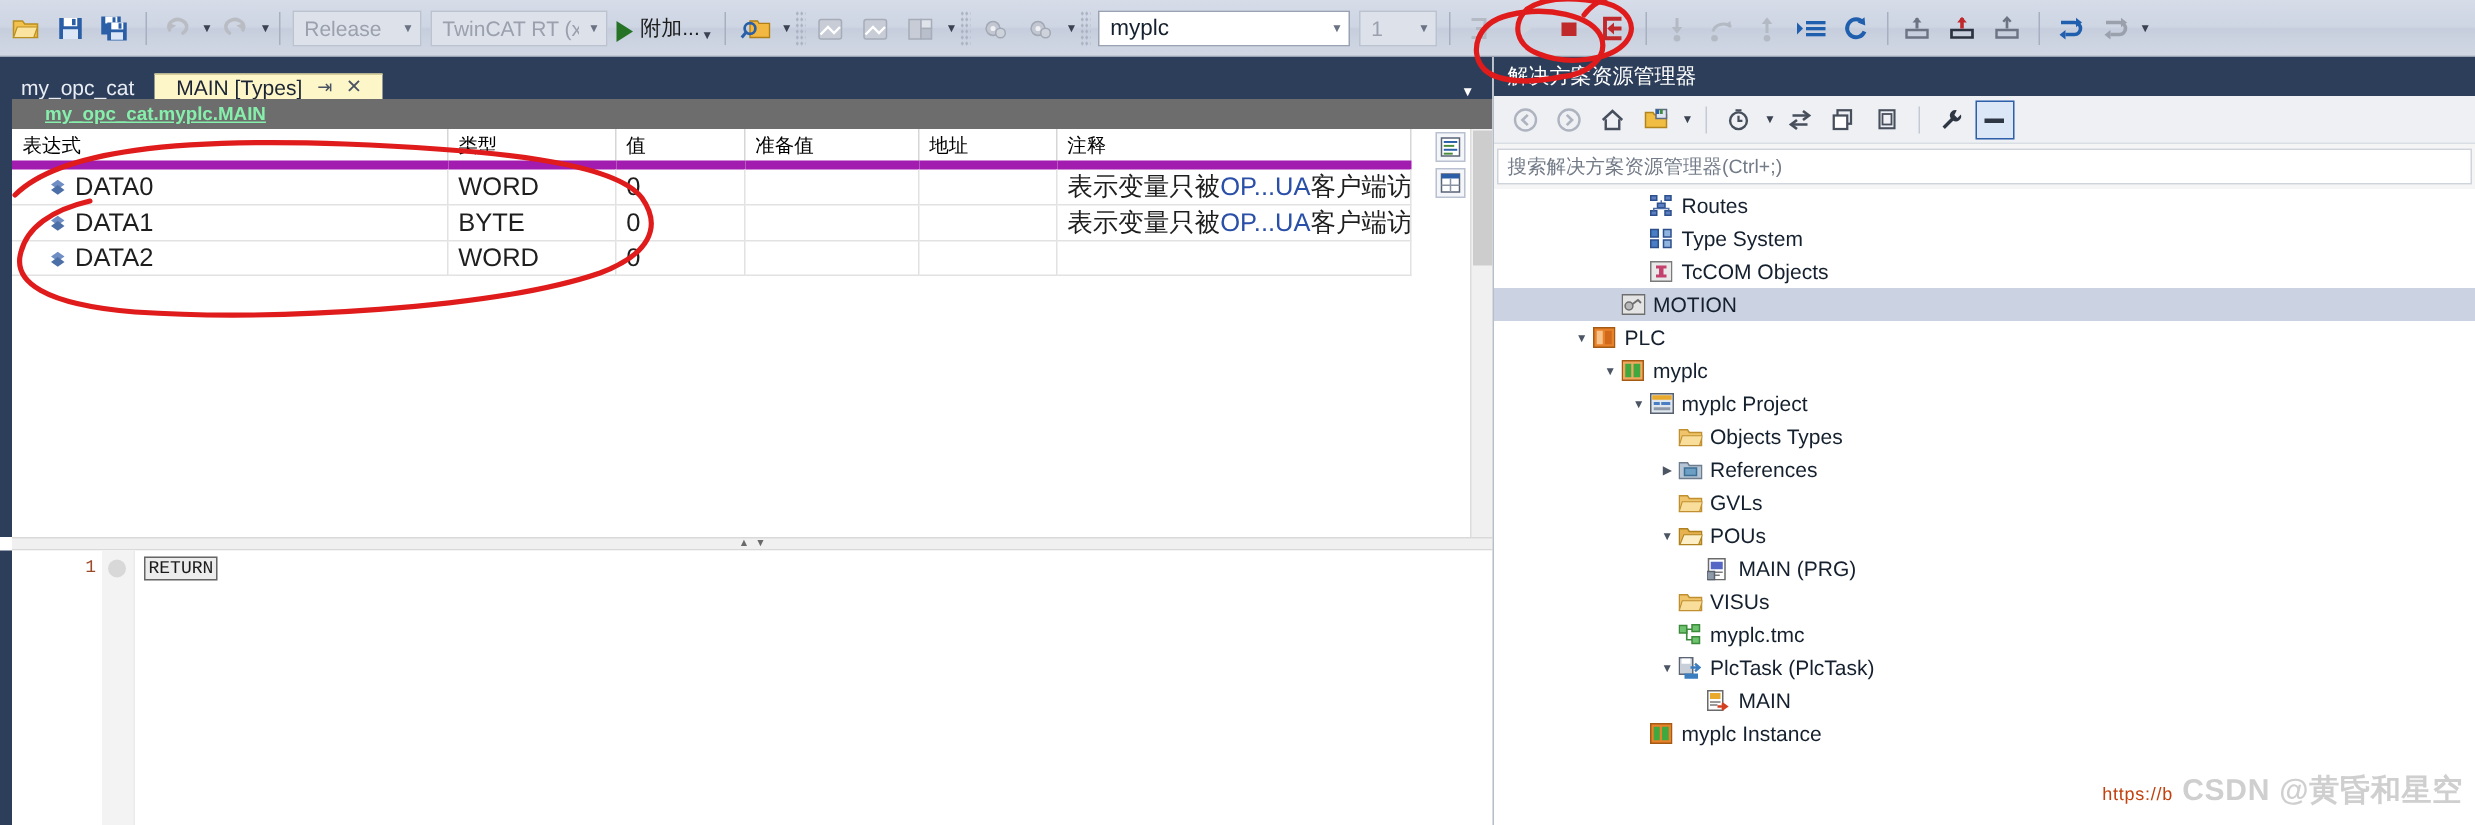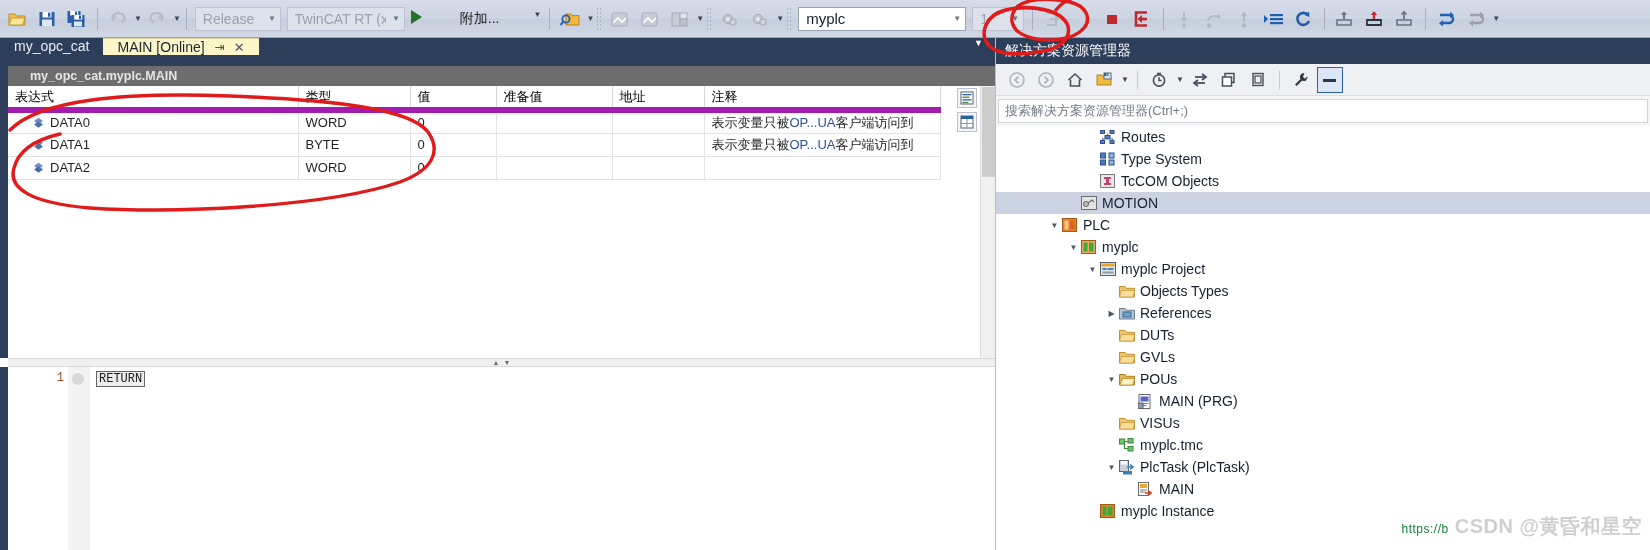--- a/index.html
+++ b/index.html
@@ -39,72 +39,73 @@
     display: flex; align-items: center; padding: 0 4px 0 7px;
     font-size: 14px; color: #4b5468; margin: 0 3px;
   }
   .tb-combo.dim { color: #9aa0ad; background: #dde1ea; border-color:#bcc3d0; }
   .tb-combo .lbl { flex: 1; white-space: nowrap; overflow: hidden; }
   .tb-combo .arw { font-size: 8px; color: #6b7283; padding-left: 6px; }
   .combo-release { width: 86px; }
   .combo-target { width: 118px; }
   .combo-plc { width: 168px; color: #15202e; background:#ffffff; border-color:#9aa3b5; font-size:15px;}
   .combo-num { width: 52px; }
-  .attach { display: flex; align-items: flex-start; font-size: 14px; color: #1d1d1d; padding: 0 3px; gap: 33px; }
+  .attach { display: flex; align-items: flex-end; font-size: 14px; color: #1d1d1d; padding: 0 3px; }
   .play-tri { width:0;height:0;border-left:11px solid #267326;border-top:7px solid transparent;border-bottom:7px solid transparent; margin-right:5px;}
 
   .ico { display:block; }
 
   
   .editor-pane {
     position: absolute; left: 0; top: 38px; width: 995px; height: 512px;
     background: #ffffff;
   }
   .tabstrip {
     position: absolute; left:0; top:0; width: 995px; height: 28px;
     background: #2d3e5a;
-    display: flex; align-items: flex-start;
+    display: flex; align-items: flex-end;
   }
   .tab {
     display:flex; align-items:center; padding: 0 14px;
     font-size: 14px; color: #ffffff; white-space: nowrap;
   }
   .tab.inactive { background: #2d3e5a; color:#e8ecf4; }
   .tab.active {
     background: #fdf6c8; color: #1b2434; font-weight: 400;
     border-top: 1px solid #d6cf9a;
   }
   .tab .pin { margin-left: 10px; font-size: 12px; color:#4a5364; }
   .tab .cls { margin-left: 9px; font-size: 13px; color:#4a5364; }
   .tabstrip-caret {
     margin-left:auto; display:flex; align-items:center; padding:0 12px;
     color:#ffffff; font-size:9px;
   }
   .path-bar {
     position: absolute; left:0; top:28px; width: 995px; height: 20px;
-    background: #6d6d6d; color:#e5e5e5; font-weight:bold; font-size: 12.5px;
+    background: #6d6d6d; color:#86efac; font-weight:bold; font-size: 12.5px;
     display:flex; align-items:center; padding-left: 22px;
     border-left: 8px solid #2d3e5a;
+    text-decoration: underline;
   }
 
   
   .watch {
     position:absolute; left:8px; top:48px; width: 987px; height: 272px;
     background:#ffffff; border-left:none;
   }
   .watch-rail { position:absolute; left:0; top:0; width:8px; height:272px; background:#2d3e5a; }
   table.wt { border-collapse: collapse; table-layout: fixed; width: 932px; }
   table.wt th {
     font-weight: normal; text-align:left; font-size: 13px;
     height: 24px; padding: 0 0 0 7px;
     border-right: 1px solid #d6d6d6; border-bottom: 6px solid #a21caf;
     background: #ffffff; color:#000;
   }
   table.wt td {
-    height: 23px; padding: 0 0 0 7px; font-size: 13px;
+    height: 23px; padding: 0 0 0 7px; font-size: 17px;
     border-right: 1px solid #e2e2e2; border-bottom: 1px solid #e2e2e2;
     white-space: nowrap; overflow: hidden;
   }
   .cell-expr { display:flex; align-items:center; padding-left:18px; }
   .varicon { width:11px; height:11px; margin-right:6px; flex:none; }
   .cmt { font-size: 12.5px; }
   .cmt .hl { color:#2a4fa8; }
   .vscroll {
     position:absolute; right:0; top:48px; width: 15px; height: 272px;
     background:#f0f0f0; border-left:1px solid #dcdcdc;
@@ -162,21 +163,21 @@
   .tnode { height:22px; display:flex; align-items:center; font-size:14px; color:#15202e; white-space:nowrap; }
   .tnode.sel { background:#cbd3e2; }
   .twist { width:13px; flex:none; display:flex; align-items:center; justify-content:center; font-size:8px; color:#4c5564;}
   .tico { width:17px; height:16px; flex:none; margin-right:5px; display:flex;align-items:center;justify-content:center;}
   .se-scroll-l { position:absolute; left:0; top:88px; width:14px; height:424px; background:#f4f4f4; border-right:1px solid #e3e3e3;}
   .se-scroll-thumb { position:absolute; left:1px; top:2px; width:12px; height:180px; background:#d2d2d2;}
   .watermark {
     position:absolute; right:8px; bottom:10px; font-size:20px; color:#cfcfcf;
     letter-spacing:0.5px; white-space:nowrap; font-weight:bold;
   }
-  .watermark .small { font-size:12px; font-weight:normal; color:#15803d;text-align:center; }
+  .watermark .small { font-size:12px; font-weight:normal; color:#c2410c;text-align:center; }
 
   
   .annot { position:absolute; pointer-events:none; }
 </style>
 </head>
 <body>
 
 <div id="app">
 
   <div class="toolbar">
@@ -417,21 +418,21 @@
     <span class="tb-caret">▼</span>
   </div>
 
   <div class="editor-pane">
 
     <div class="tabstrip">
       <div class="tab inactive">
         <span>my_opc_cat</span>
       </div>
       <div class="tab active">
-        <span>MAIN [Online]</span>
+        <span>MAIN [Types]</span>
         <span class="pin">⇥</span>
         <span class="cls">✕</span>
       </div>
       <div class="tabstrip-caret">▼</div>
     </div>
 
     <div class="path-bar">
       <span>my_opc_cat.myplc.MAIN</span>
     </div>
 
@@ -749,31 +750,20 @@
         </div>
         <div class="tnode">
           <span style="width: 109px; flex: 0 0 auto;"></span>
           <span class="twist"></span>
           <span class="tico">
             <svg width="16" height="13" viewBox="0 0 16 13">
               <path d="M0.5 1.5h5.5l1.2 1.8h8.3V12H0.5z" fill="#f0c46a" stroke="#c09030"></path>
               <path d="M0.5 12l2-6.5h13.5L14 12z" fill="#f8dd9b" stroke="#c09030" stroke-width="0.7"></path>
             </svg>
           </span>
-          <span>DUTs</span>
-        </div>
-        <div class="tnode">
-          <span style="width: 109px; flex: 0 0 auto;"></span>
-          <span class="twist"></span>
-          <span class="tico">
-            <svg width="16" height="13" viewBox="0 0 16 13">
-              <path d="M0.5 1.5h5.5l1.2 1.8h8.3V12H0.5z" fill="#f0c46a" stroke="#c09030"></path>
-              <path d="M0.5 12l2-6.5h13.5L14 12z" fill="#f8dd9b" stroke="#c09030" stroke-width="0.7"></path>
-            </svg>
-          </span>
           <span>GVLs</span>
         </div>
         <div class="tnode">
           <span style="width: 109px; flex: 0 0 auto;"></span>
           <span class="twist">▼</span>
           <span class="tico">
             <svg width="16" height="13" viewBox="0 0 16 13">
               <path d="M0.5 1.5h5.5l1.2 1.8h8.3V12H0.5z" fill="#e5b24f" stroke="#b0821f"></path>
               <path d="M1 12l2.6-6.5H16L13.4 12z" fill="#fcefc7" stroke="#b0821f" stroke-width="0.7"></path>
             </svg>

